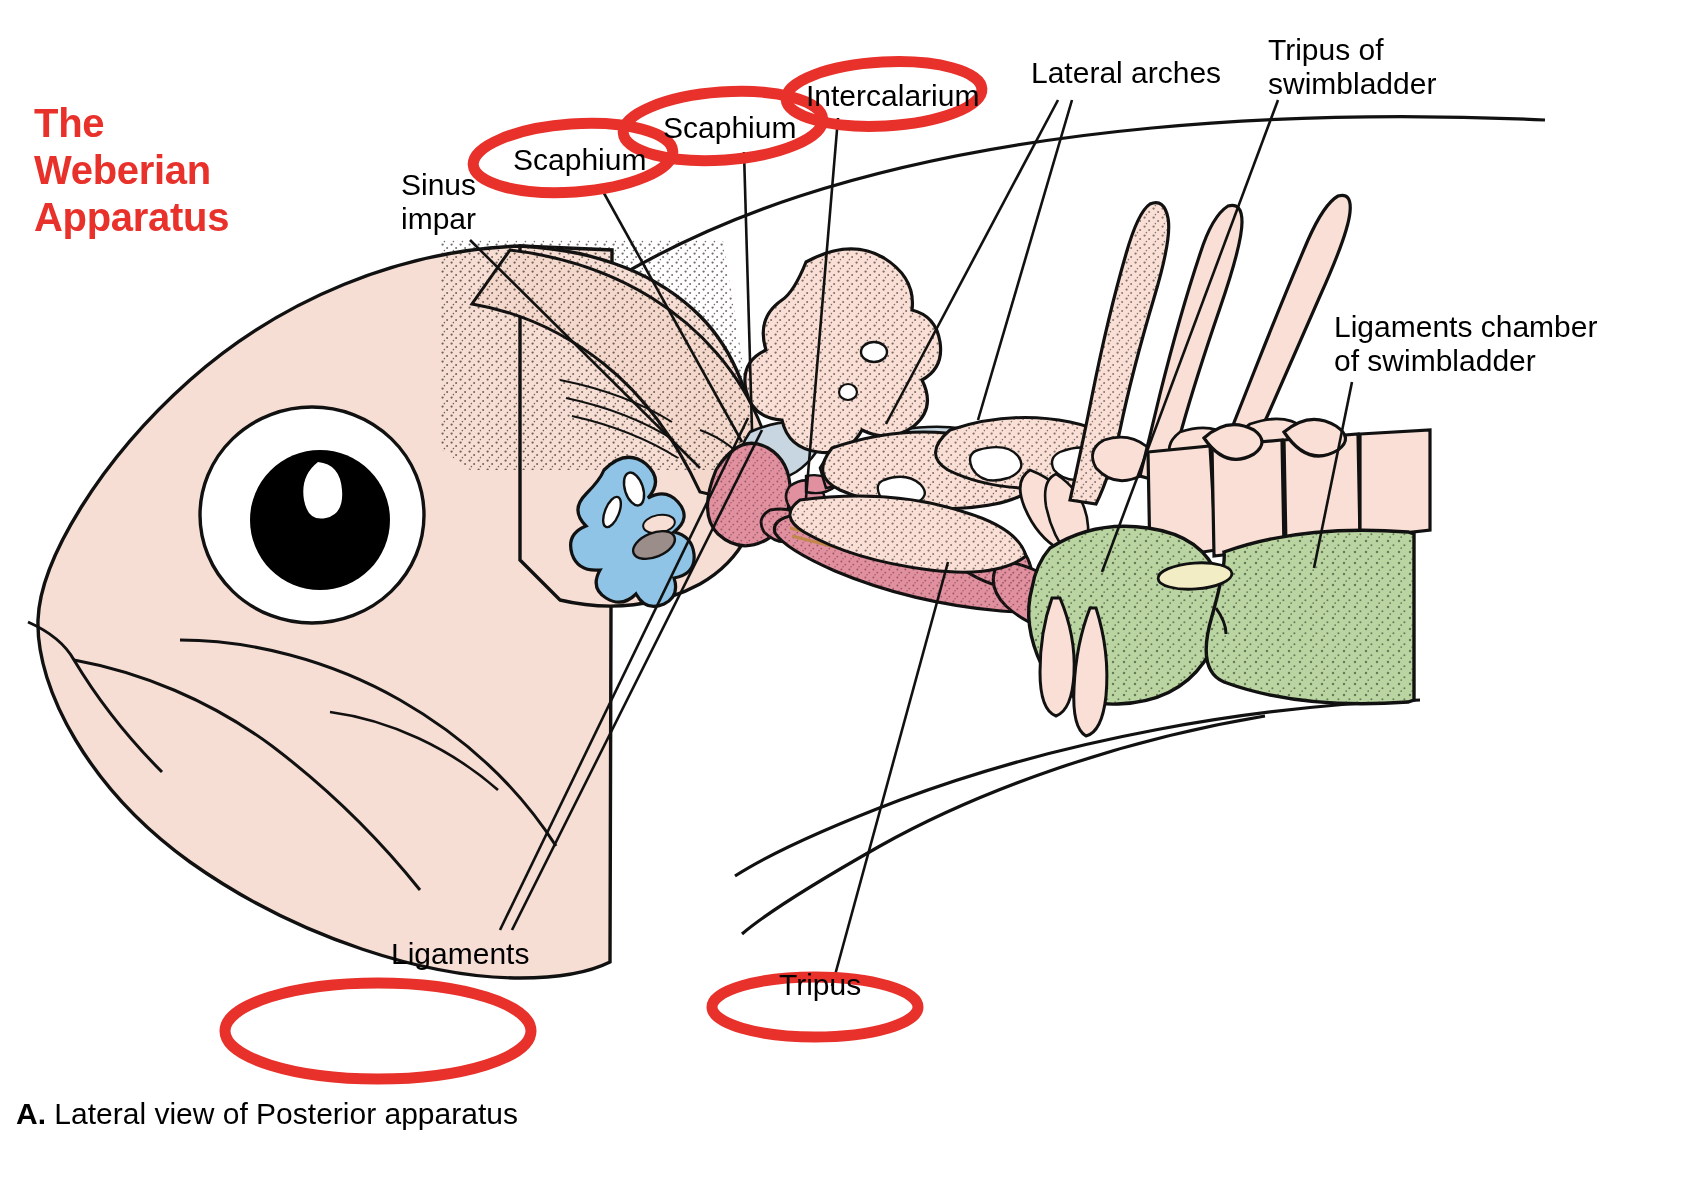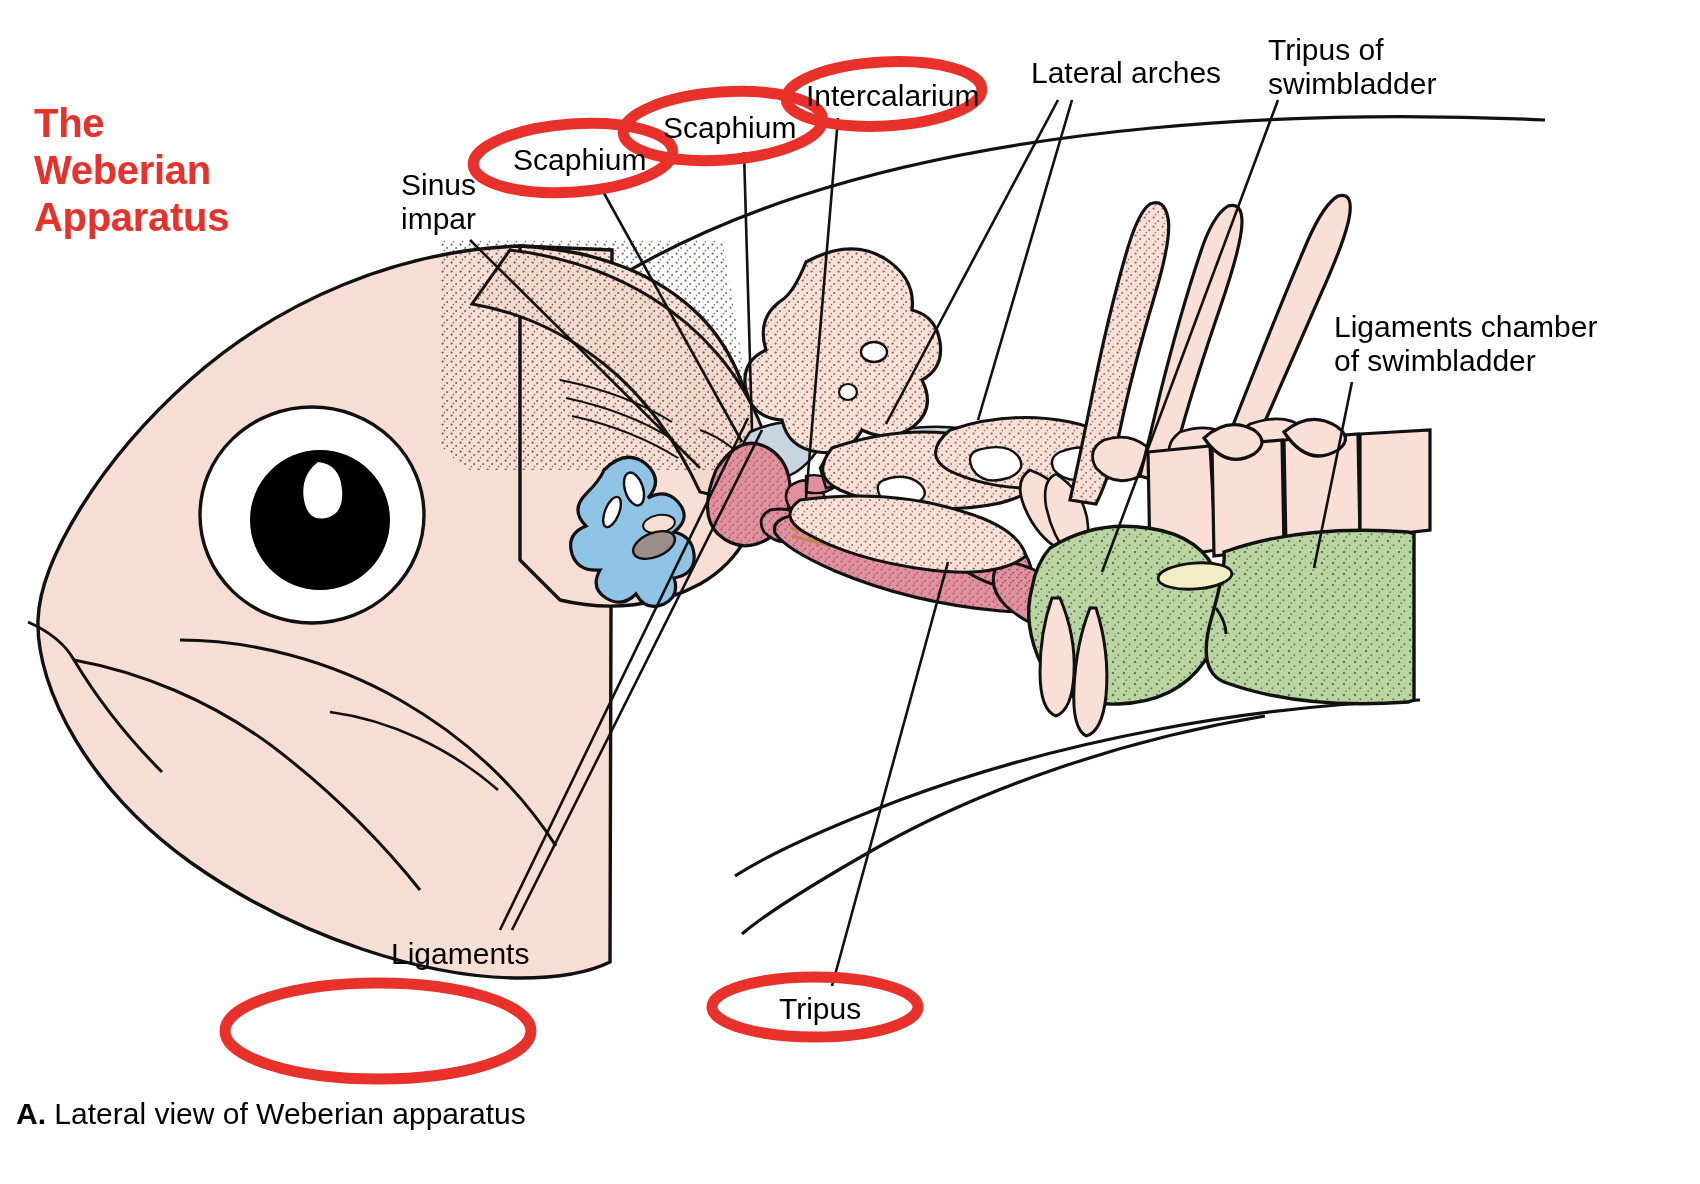--- a/index.html
+++ b/index.html
@@ -235,17 +235,17 @@
 impar</div>
   <div class="lbl" style="left:513px;top:143px;">Scaphium</div>
   <div class="lbl" style="left:663px;top:111px;text-align:center;">Scaphium</div>
   <div class="lbl" style="left:806px;top:79px;">Intercalarium</div>
   <div class="lbl" style="left:1031px;top:56px;">Lateral arches</div>
   <div class="lbl" style="left:1268px;top:33px;">Tripus of
 swimbladder</div>
   <div class="lbl" style="left:1334px;top:310px;">Ligaments chamber
 of swimbladder</div>
   <div class="lbl" style="left:391px;top:937px;">Ligaments</div>
-  <div class="lbl" style="left:779px;top:992px;text-align:center;">Tripus</div>
-
-  <div class="caption"><b>A.</b><span> Lateral view of Weberian apparatus</span></div>
+  <div class="lbl" style="left:779px;top:968px;text-align:center;">Tripus</div>
+
+  <div class="caption"><b>A.</b><span> Lateral view of Posterior apparatus</span></div>
 
 </div>
 
 </body></html>

